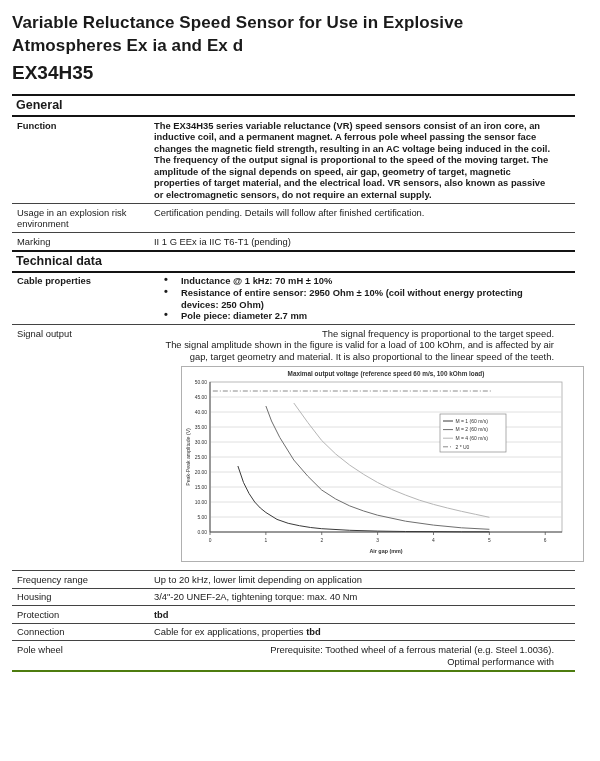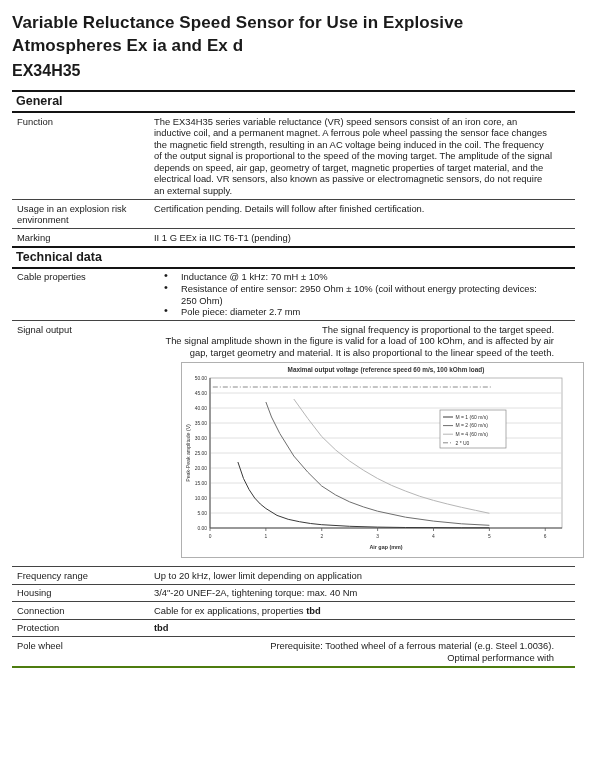--- a/index.html
+++ b/index.html
@@ -5,32 +5,32 @@
   html,body{margin:0;padding:0;}
   body{
     width:600px;height:761px;overflow:hidden;background:#ffffff;
     font-family:"Liberation Sans", sans-serif;color:#1a1a1a;
   }
   .page{padding:10px 25px 0 12px;}
   h1{
     font-size:17px;line-height:22.5px;font-weight:bold;margin:2px 0 0 0;
     letter-spacing:0.1px;
   }
-  h2{font-size:16px;font-weight:bold;margin:5px 0 10px 0;}
+  h2{font-size:19px;font-weight:bold;margin:5px 0 10px 0;}
   .section-heading{
     border-top:2.4px solid #141414;border-bottom:2.4px solid #141414;
     font-size:12.5px;font-weight:bold;padding:2px 0 3px 4px;margin-top:0;
   }
   .trow{
     display:grid;grid-template-columns:142px 1fr;
     border-top:1.7px solid #434343;
     padding:2.5px 0 2.5px 0;
     font-size:9.4px;line-height:11.6px;
   }
-  .section-heading + .trow{border-top:none;}
+  .section-heading + .trow{border-top:none;font-weight:bold;}
   .trow:last-of-type{border-bottom:2px solid #4d7c0f;}
   .tlabel{padding-left:5px;padding-right:8px;}
   .tvalue{max-width:400px;}
   .preline{white-space:pre-line;text-align:right;}
   ul.bullets{margin:0;padding:0;list-style:none;max-width:392px;}
   ul.bullets li{position:relative;padding-left:19px;margin-left:8px;}
   ul.bullets li::before{
     content:"\2022";position:absolute;left:2px;top:-1px;font-size:11px;
   }
   .bold{font-weight:bold;}
@@ -148,27 +148,27 @@
     <div class="tlabel">Frequency range</div>
     <div class="tvalue">Up to 20 kHz, lower limit depending on application</div>
   </div>
 
   <div class="trow">
     <div class="tlabel">Housing</div>
     <div class="tvalue">3/4"-20 UNEF-2A, tightening torque: max. 40 Nm</div>
   </div>
 
   <div class="trow">
-    <div class="tlabel">Connection</div>
-    <div class="tvalue"><span>Cable for ex applications, properties </span><span class="bold">tbd</span></div>
+    <div class="tlabel">Protection</div>
+    <div class="tvalue bold">tbd</div>
   </div>
 
   <div class="trow">
-    <div class="tlabel">Protection</div>
-    <div class="tvalue bold">tbd</div>
+    <div class="tlabel">Connection</div>
+    <div class="tvalue"><span>Cable for ex applications, properties </span><span class="bold">tbd</span></div>
   </div>
 
 
   <div class="trow">
     <div class="tlabel">Pole wheel</div>
     <div class="tvalue preline">Prerequisite: Toothed wheel of a ferrous material (e.g. Steel 1.0036).
 Optimal performance with</div>
   </div>
 
 </div>

